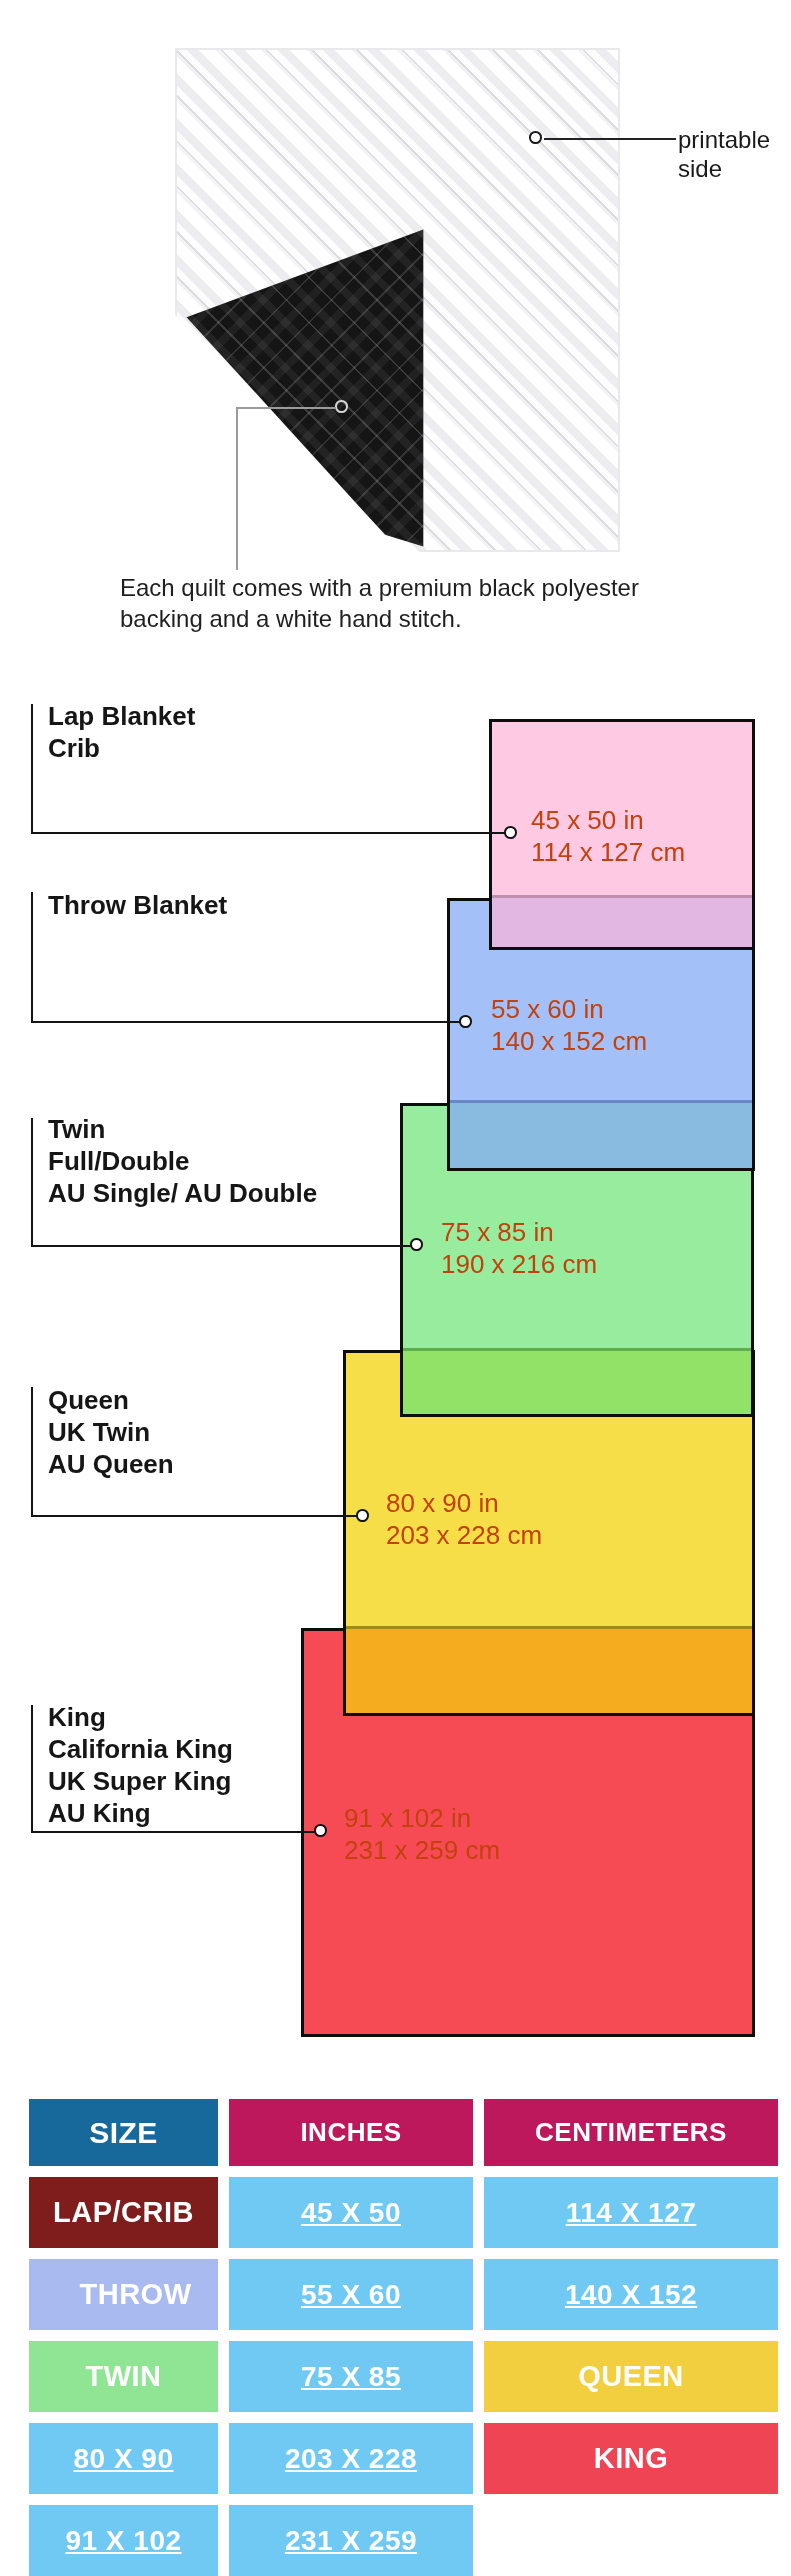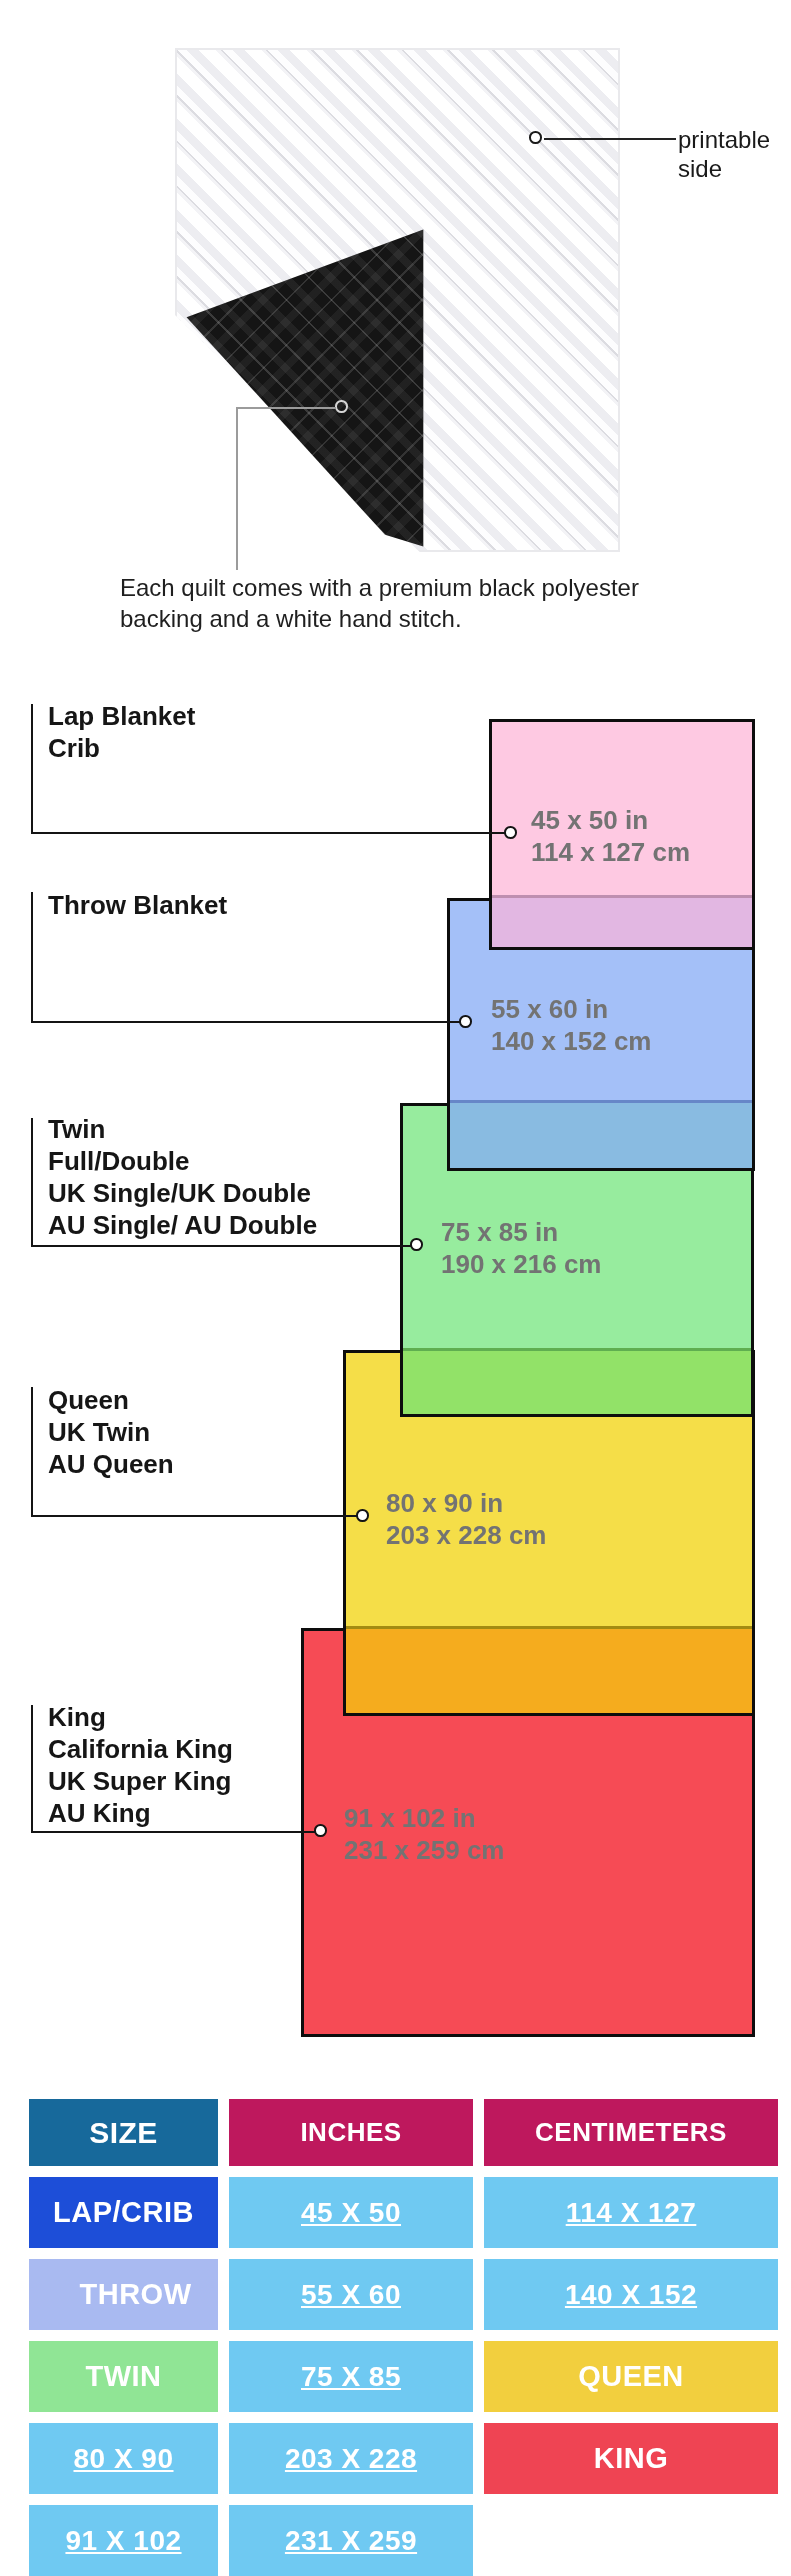--- a/index.html
+++ b/index.html
@@ -54,37 +54,37 @@
   .rect-yellow{left:343px;top:1350px;width:412px;height:366px;background:#F5DE48;z-index:12;}
   .band-yellow{height:84px;background:#F5AC1E;border-top:3.8px solid #A38B12;}
   .rect-red{left:301px;top:1628px;width:454px;height:409px;background:#F64B55;z-index:11;}
 
   .dlabel{position:absolute;left:48px;font-weight:bold;font-size:26px;line-height:32px;color:#161616;z-index:20;}
   .leader{position:absolute;background:#141414;z-index:20;}
   .lead-ring{
     position:absolute;width:8.6px;height:8.6px;border-radius:50%;
     border:2.9px solid #141414;background:#ffffff;z-index:21;
   }
-  .ann{position:absolute;font-weight:bold;font-size:26px;line-height:32px;color:#737373;z-index:21;}
+  .ann{position:absolute;font-weight:normal;font-size:26px;line-height:32px;color:#c2410c;z-index:21;}
 
   
   .size-table{
     left:29px;top:2099px;width:741px;
     display:grid;grid-template-columns:189px 244px 294px;
     grid-template-rows:67px repeat(5,71px);gap:11px;
   }
   .tcell{
     display:flex;align-items:center;justify-content:center;
     color:#ffffff;font-weight:bold;letter-spacing:0.5px;
   }
   .th-size{background:#17699B;font-size:30px;}
   .th-gray{background:#be185d;font-size:26px;}
   .td-val{background:#6FC9F2;font-size:28px;text-decoration:underline;}
   .td-label{font-size:29px;}
-  .lbl-lap{background:#1d4ed8;}
+  .lbl-lap{background:#7f1d1d;}
   .lbl-throw{background:#A9BAF1;padding-left:24px;}
   .lbl-twin{background:#90E595;}
   .lbl-queen{background:#F2CF3E;}
   .lbl-king{background:#EF4453;}
 </style>
 </head>
 <body>
 
 <div class="abs quilt-figure">
   <div class="white-quilt"></div>
@@ -136,21 +136,20 @@
 <div class="leader" style="left:31px;top:1021px;width:429px;height:1.9px;"></div>
 <div class="lead-ring" style="left:459px;top:1015px;"></div>
 <div class="ann" style="left:491px;top:993px;">
   <div>55 x 60 in</div>
   <div>140 x 152 cm</div>
 </div>
 
 <div class="dlabel" style="top:1113px;">
   <div>Twin</div>
   <div>Full/Double</div>
-  <div>UK Single/UK Double</div>
   <div>AU Single/ AU Double</div>
 </div>
 <div class="leader" style="left:31px;top:1118px;width:1.9px;height:128px;"></div>
 <div class="leader" style="left:31px;top:1245px;width:380px;height:1.9px;"></div>
 <div class="lead-ring" style="left:410px;top:1238px;"></div>
 <div class="ann" style="left:441px;top:1216px;">
   <div>75 x 85 in</div>
   <div>190 x 216 cm</div>
 </div>
 

